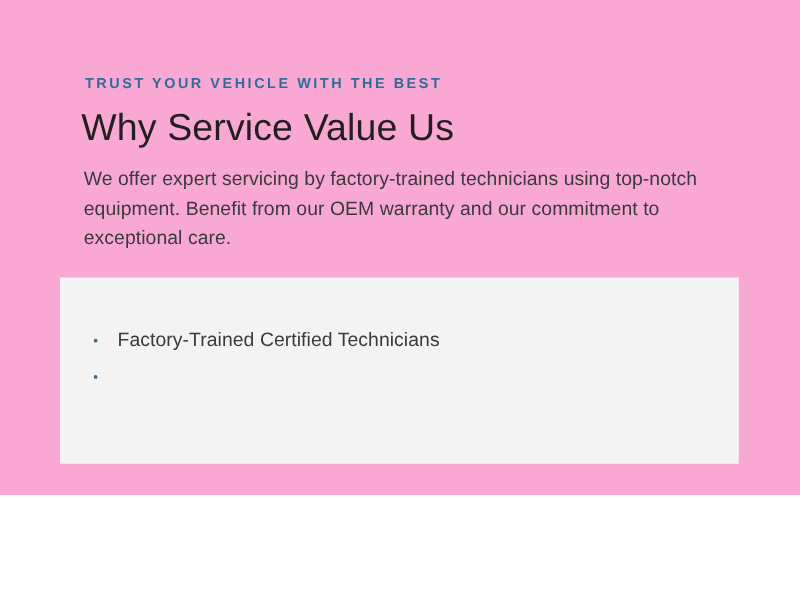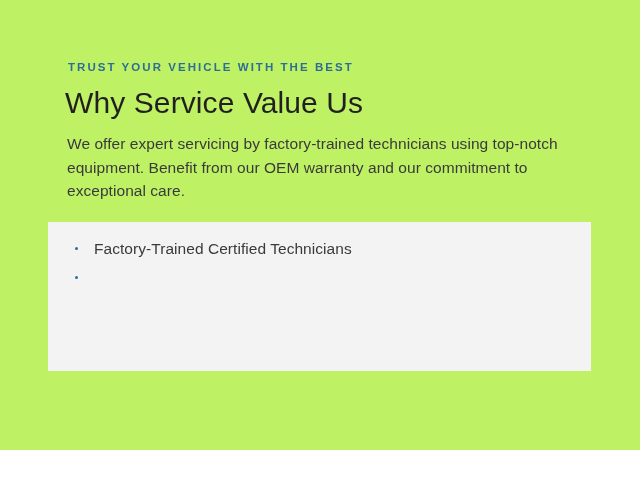--- a/index.html
+++ b/index.html
@@ -10,22 +10,22 @@
     width: 640px;
     height: 480px;
     background: #ffffff;
     font-family: "Liberation Sans", sans-serif;
     overflow: hidden;
   }
 
   .section {
     position: relative;
     width: 640px;
-    height: 450px;
-    background: #bef264;
+    height: 396px;
+    background: #f9a8d4;
   }
 
   .content {
     position: absolute;
     left: 48px;
     top: 0;
     width: 544px;
   }
 
   .eyebrow {
@@ -75,21 +75,21 @@
     height: 149px;
     background: #f3f3f3;
   }
 
   .feature-list {
     list-style: none;
     margin: 0;
     padding: 0;
     position: absolute;
     left: 27px;
-    top: 12px;
+    top: 36px;
   }
 
   .feature-item {
     position: relative;
     padding-left: 19px;
     margin: 0;
     height: 29px;
     line-height: 29px;
     font-size: 15.5px;
     color: #3a3a3c;

